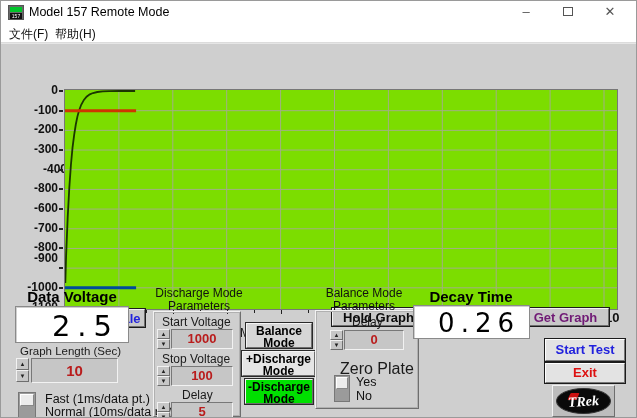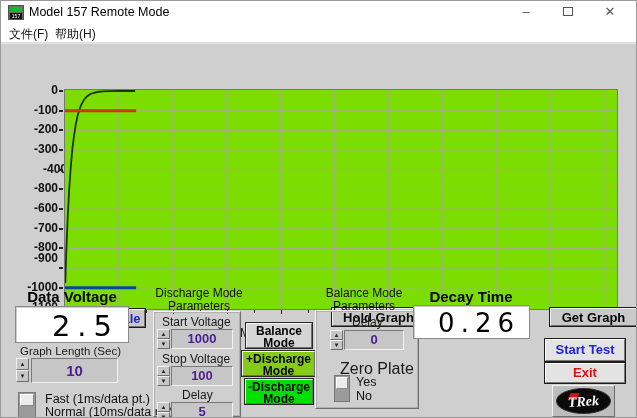--- a/index.html
+++ b/index.html
@@ -29,29 +29,29 @@
   #plot { position: absolute; left: 64px; top: 46px; width: 552px; height: 219px; outline: 1px solid #777; }
   #xticks { position: absolute; left: 64px; top: 266px; width: 552px; height: 4px; }
   .xtickmark { position: absolute; top: 0; width: 1px; background: #222; }
   .xlab { position: absolute; top: 266px; font-size: 13px; font-weight: bold; color: #111; }
   .xlab0 { left: 54px; } .xlab1 { left: 604px; }
   .gbtn { position: absolute; height: 20px; border: 1px solid #1c1c1c; background: #c9c9c9; font-size: 13px; font-weight: bold; text-align: center; line-height: 17px; cursor: pointer; }
   .gbtn .inner { display: block; width: 100%; height: 100%; border-top: 1px solid #f2f2f2; border-left: 1px solid #f2f2f2; border-right: 1px solid #6e6e6e; border-bottom: 1px solid #6e6e6e; }
   .btn-autoscale { left: 67px; top: 264px; width: 78px; color: #2222dd; }
   .btn-hold { left: 330px; top: 263px; width: 95px; color: #0a0a0a; }
   .btn-save { left: 428px; top: 263px; width: 91px; color: #2222dd; }
-  .btn-get  { left: 548px; top: 263px; width: 89px; color: #000000; }
+  .btn-get  { left: 520px; top: 263px; width: 89px; color: #701a75; }
   
   .hdr-big { position: absolute; font-size: 15px; font-weight: bold; color: #000; }
   .display-box { position: absolute; background: #ffffff; border: 1px solid #8a8a8a; box-shadow: inset 1px 1px 0 #cfcfcf; color: #000; font-family: "DejaVu Sans", sans-serif; }
   .disp-val { position: absolute; right: 9px; letter-spacing: 7px; }
   .small-lbl { position: absolute; font-size: 11.5px; color: #1a1a1a; }
   .spin { position: absolute; width: 13px; }
   .spin .cell { width: 13px; height: 12px; background: #c6c6c6; border-top: 1px solid #f2f2f2; border-left: 1px solid #f2f2f2; border-right: 1px solid #6e6e6e; border-bottom: 1px solid #6e6e6e; font-size: 6px; line-height: 11px; text-align: center; color: #222; cursor: pointer; }
-  .numbox { position: absolute; background: #c6c6c6; border-top: 1px solid #787878; border-left: 1px solid #787878; border-right: 1px solid #f2f2f2; border-bottom: 1px solid #f2f2f2; font-weight: bold; font-size: 13px; color: #4c1d95; text-align: center; }
+  .numbox { position: absolute; background: #c6c6c6; border-top: 1px solid #787878; border-left: 1px solid #787878; border-right: 1px solid #f2f2f2; border-bottom: 1px solid #f2f2f2; font-weight: bold; font-size: 13px; color: #b91c1c; text-align: center; }
   .groupbox { position: absolute; border-top: 1px solid #f2f2f2; border-left: 1px solid #f2f2f2; border-right: 1px solid #6e6e6e; border-bottom: 1px solid #6e6e6e; box-shadow: 0 0 0 1px #b0b0b0 inset; }
   .grouphdr { position: absolute; font-size: 12px; line-height: 13px; text-align: center; color: #111; }
   .vswitch { position: absolute; width: 18px; height: 26px; background: #9b9b9b; border: 1px solid #777; cursor: pointer; }
   .vswitch .handle { position: absolute; left: 1px; top: 1px; width: 14px; height: 12px; background: #ececec; border-top: 1px solid #fff; border-left: 1px solid #fff; border-right: 1px solid #888; border-bottom: 1px solid #888; }
   .opt-lbl { position: absolute; font-size: 12.5px; color: #111; cursor: pointer; }
   .mode-btn { position: absolute; border: 1px solid #2a2a2a; font-size: 12px; font-weight: bold; text-align: center; color: #000; cursor: pointer; }
   .mode-btn .inner { display: block; width: 100%; height: 100%; padding-top: 1px; line-height: 12px; border-top: 1px solid #f4f4f4; border-left: 1px solid #f4f4f4; border-right: 1px solid #6e6e6e; border-bottom: 1px solid #6e6e6e; }
   .action-btn { position: absolute; left: 543px; width: 82px; border: 1px solid #1c1c1c; background: #e3e3e3; font-size: 13px; font-weight: bold; text-align: center; cursor: pointer; }
   .action-btn .inner { display: block; width: 100%; height: 100%; border-top: 1px solid #fff; border-left: 1px solid #fff; border-right: 1px solid #777; border-bottom: 1px solid #777; line-height: 19px; }
   .logo-box { position: absolute; left: 551px; top: 384px; width: 63px; height: 32px; background: #bdbdbd; border-top: 1px solid #f2f2f2; border-left: 1px solid #f2f2f2; border-right: 1px solid #6e6e6e; border-bottom: 1px solid #6e6e6e; }
@@ -216,21 +216,21 @@
       <div class="cell" style="height:10px; line-height:9px;">▲</div>
       <div class="cell" style="height:10px; line-height:9px;">▼</div>
     </div>
     <div class="numbox" style="left:17px; top:90px; width:62px; height:20px; line-height:18px;">5</div>
   </div>
 
   <div class="small-lbl" style="left:239px; top:307px; font-size:12px;margin-top:18px;">Mode Select</div>
   <div class="mode-btn" style="left:244px; top:321px; width:68px; height:27px; background:#d6d6d6;">
     <span class="inner">Balance Mode</span>
   </div>
-  <div class="mode-btn" style="left:240px; top:349px; width:75px; height:27px; background:#84cc16;">
+  <div class="mode-btn" style="left:240px; top:349px; width:75px; height:27px; background:#e5e5e5;">
     <span class="inner">+Discharge Mode</span>
   </div>
   <div class="mode-btn" style="left:243px; top:377px; width:70px; height:27px; background:#00e000;">
     <span class="inner">-Discharge Mode</span>
   </div>
 
   <div class="grouphdr" style="left:306px; top:286px; width:114px;">
     <div>Balance Mode</div>
     <div>Parameters</div>
   </div>

